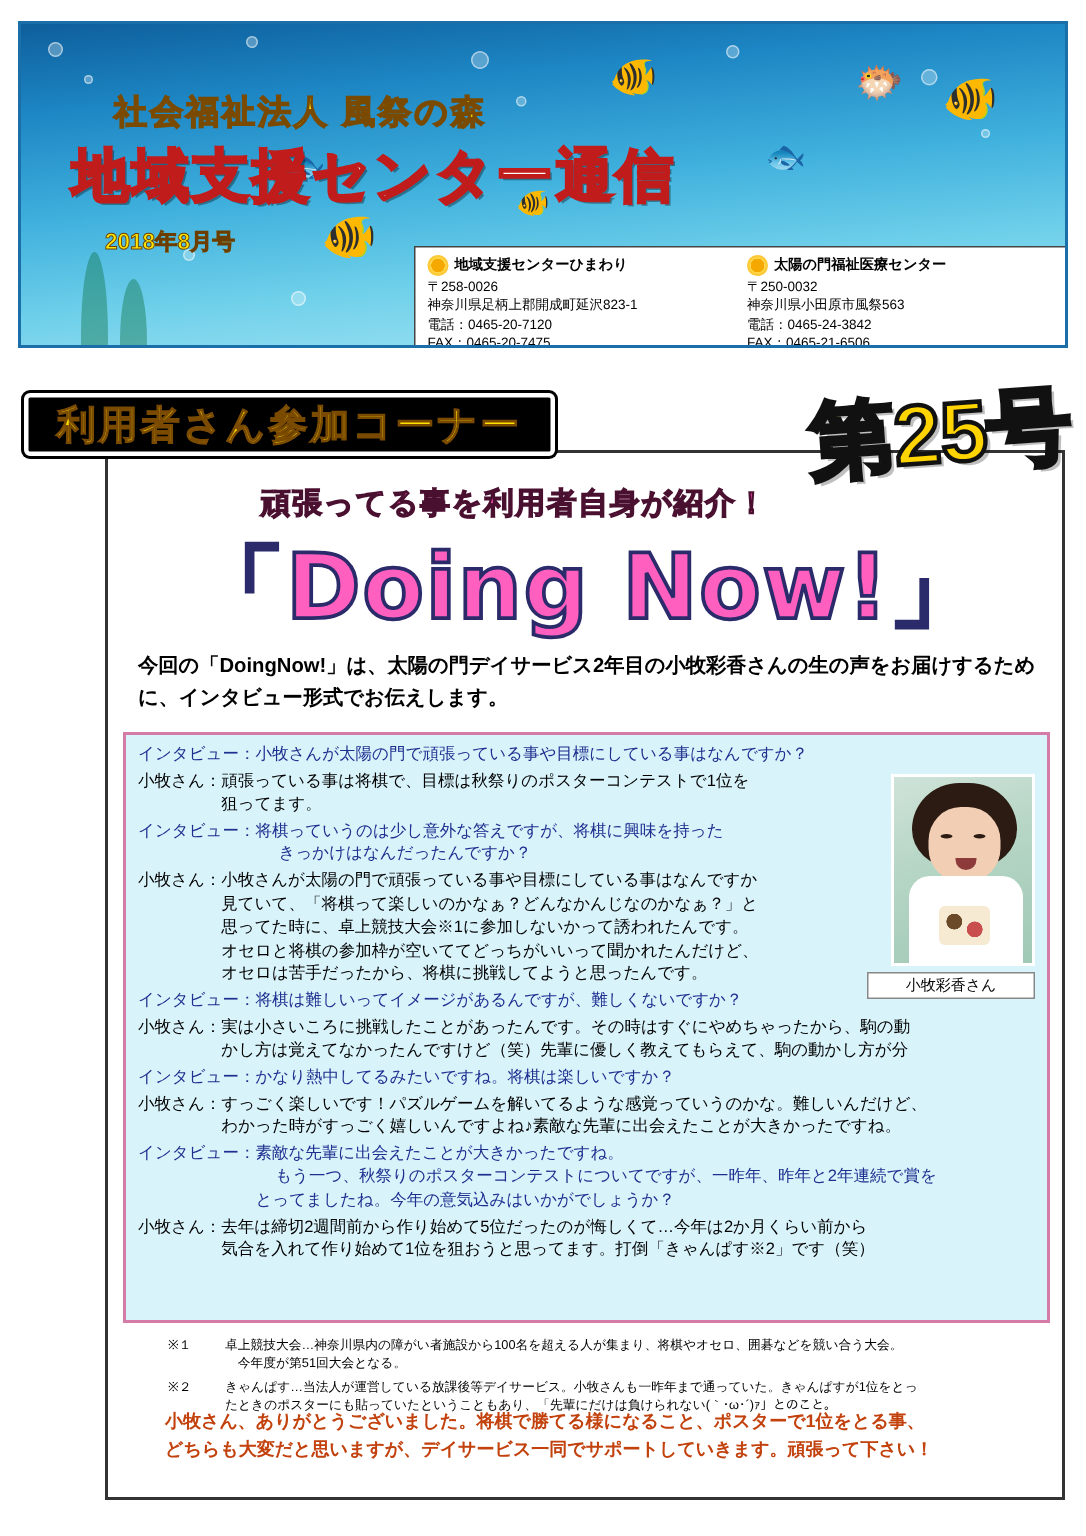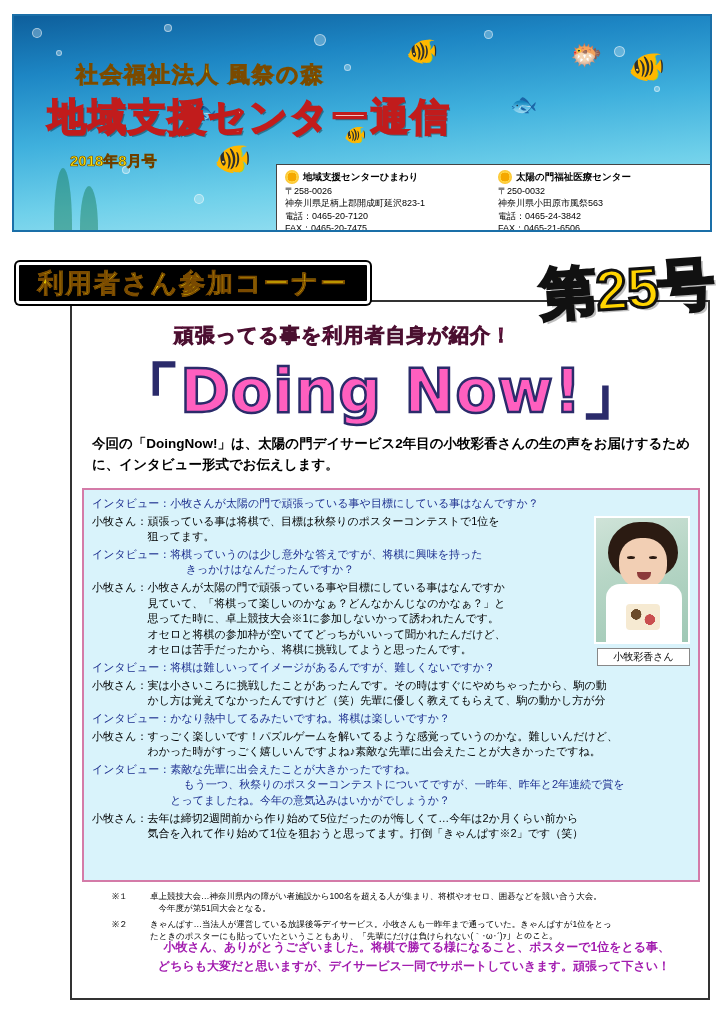--- a/index.html
+++ b/index.html
@@ -141,23 +141,23 @@
     font-size: 56px; font-weight: bold;
     color: #ffd400;
     -webkit-text-stroke: 3px #111;
     letter-spacing: 0px;
     transform: rotate(-4deg);
     text-shadow: 3px 3px 0 rgba(0,0,0,0.25);
   }
 
   .doing-now {
     position: absolute;
-    left: 72px; top: 352px;
+    left: 54px; top: 352px;
     width: 600px;
-    text-align: left;
+    text-align: right;
     font-size: 60px; font-weight: bold;
     color: #ff5fbf;
     -webkit-text-stroke: 2.5px #2b2b6b;
     letter-spacing: 1px;
     font-family: "DejaVu Sans", sans-serif;
     padding-left: 47px;
   }
 
   .lead {
     position: absolute;
@@ -226,21 +226,21 @@
   .photo .shirtpat {
     position:absolute; left:30px; top:86px; width:34px; height:26px;
     background: radial-gradient(circle at 30% 40%, #6b4a2a 18%, transparent 19%),
                 radial-gradient(circle at 70% 60%, #c94f4f 18%, transparent 19%),
                 #f6ead2;
     border-radius: 4px;
   }
   .photo-caption {
     position: absolute;
     right: 8px; top: 158px;
-    width: 93px;
+    width: 112px;
     text-align: center;
     font-size: 10px;
     background: #ffffff;
     border: 1px solid #888;
     padding: 1px 0;
   }
 
   
   .footnotes {
     position: absolute;
@@ -255,22 +255,22 @@
   .footnotes .fn .body { flex: 1; }
 
   
   .closing {
     position: absolute;
     left: 110px; top: 938px;
     width: 560px;
     font-size: 12px;
     font-weight: bold;
     line-height: 1.55;
-    color: #a21caf;
-    text-align: right;
+    color: #c2410c;
+    text-align: left;
   }
 </style>
 </head>
 <body>
 
 <div class="header-banner">
 
   <div class="bubble" style="left:18px; top:12px; width:10px; height:10px;"></div>
   <div class="bubble" style="left:42px; top:34px; width:6px; height:6px;"></div>
   <div class="bubble" style="left:150px; top:8px; width:8px; height:8px;"></div>

